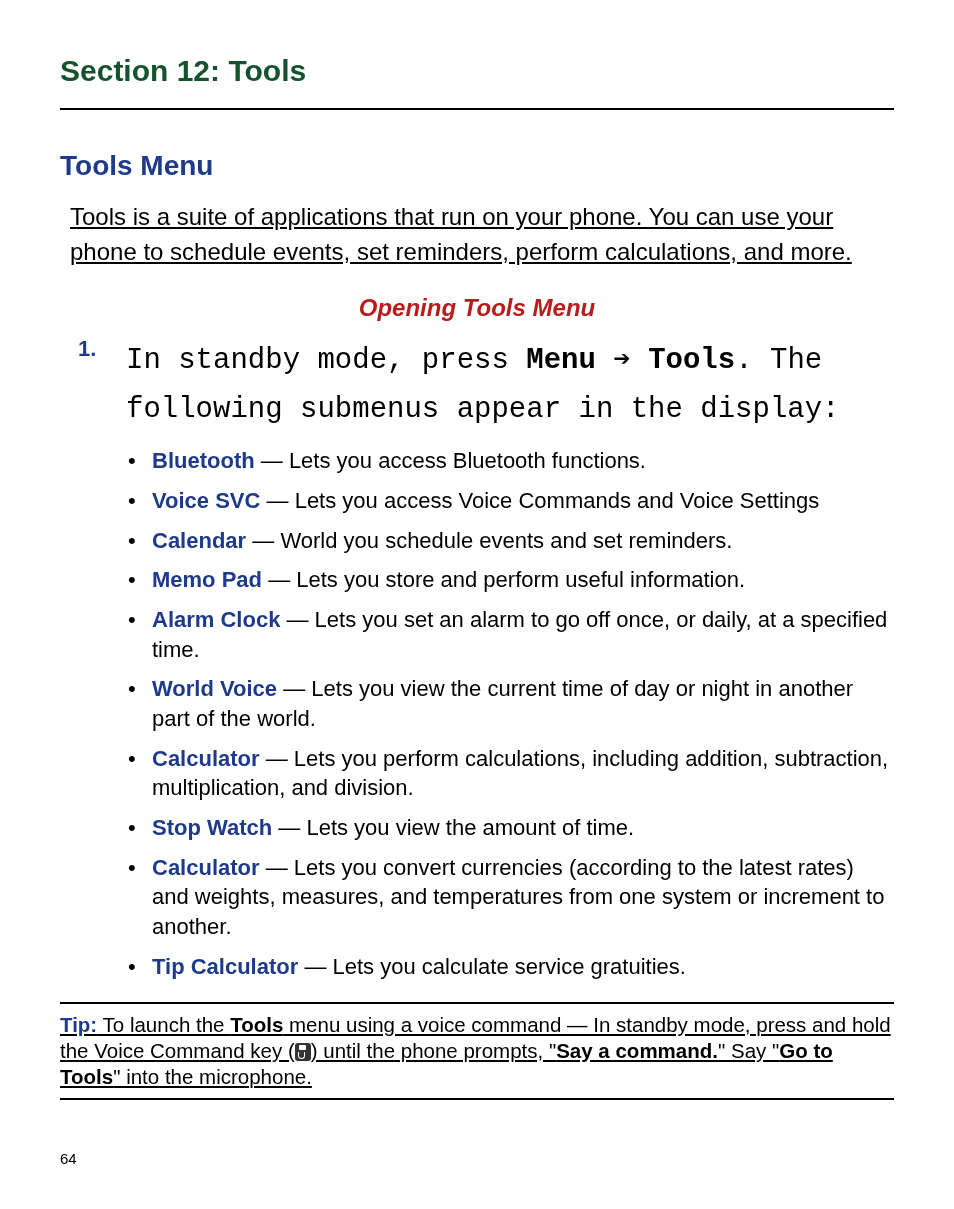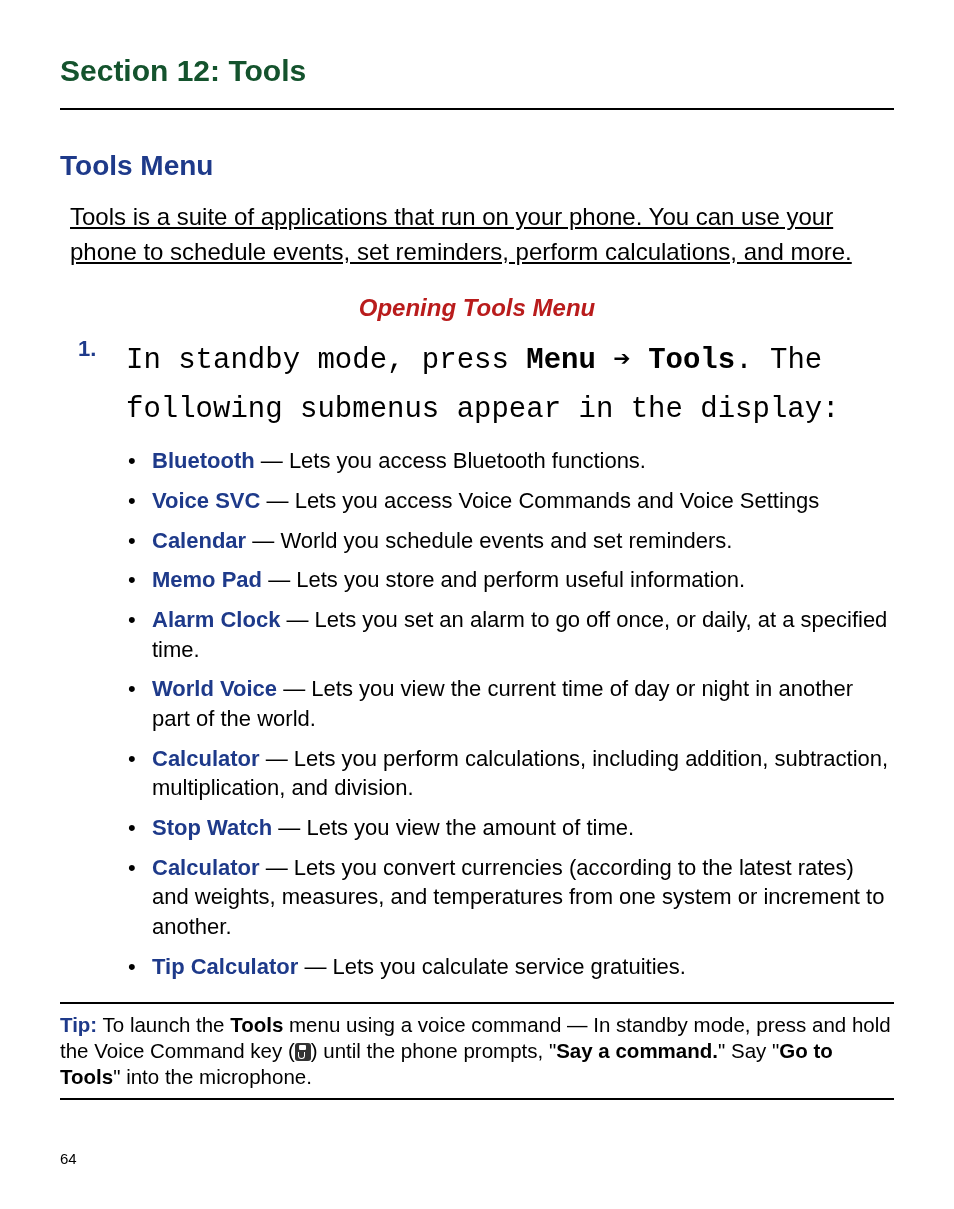--- a/index.html
+++ b/index.html
@@ -89,20 +89,21 @@
       font-weight: bold;
     }
     .tip-block {
       border-top: 2px solid #000;
       border-bottom: 2px solid #000;
       padding: 8px 0 8px 0;
       margin-top: 20px;
       font-size: 20.5px;
       line-height: 1.28;
       font-family: "Helvetica Neue", Arial, sans-serif;
+      text-decoration: underline;
     }
     .tip-label { color: #1e3a8a; font-weight: bold; }
     .tip-block b { font-weight: bold; }
     .vc-icon {
       display: inline-block;
       width: 16px;
       height: 18px;
       background: #333;
       border-radius: 3px;
       vertical-align: -3px;

